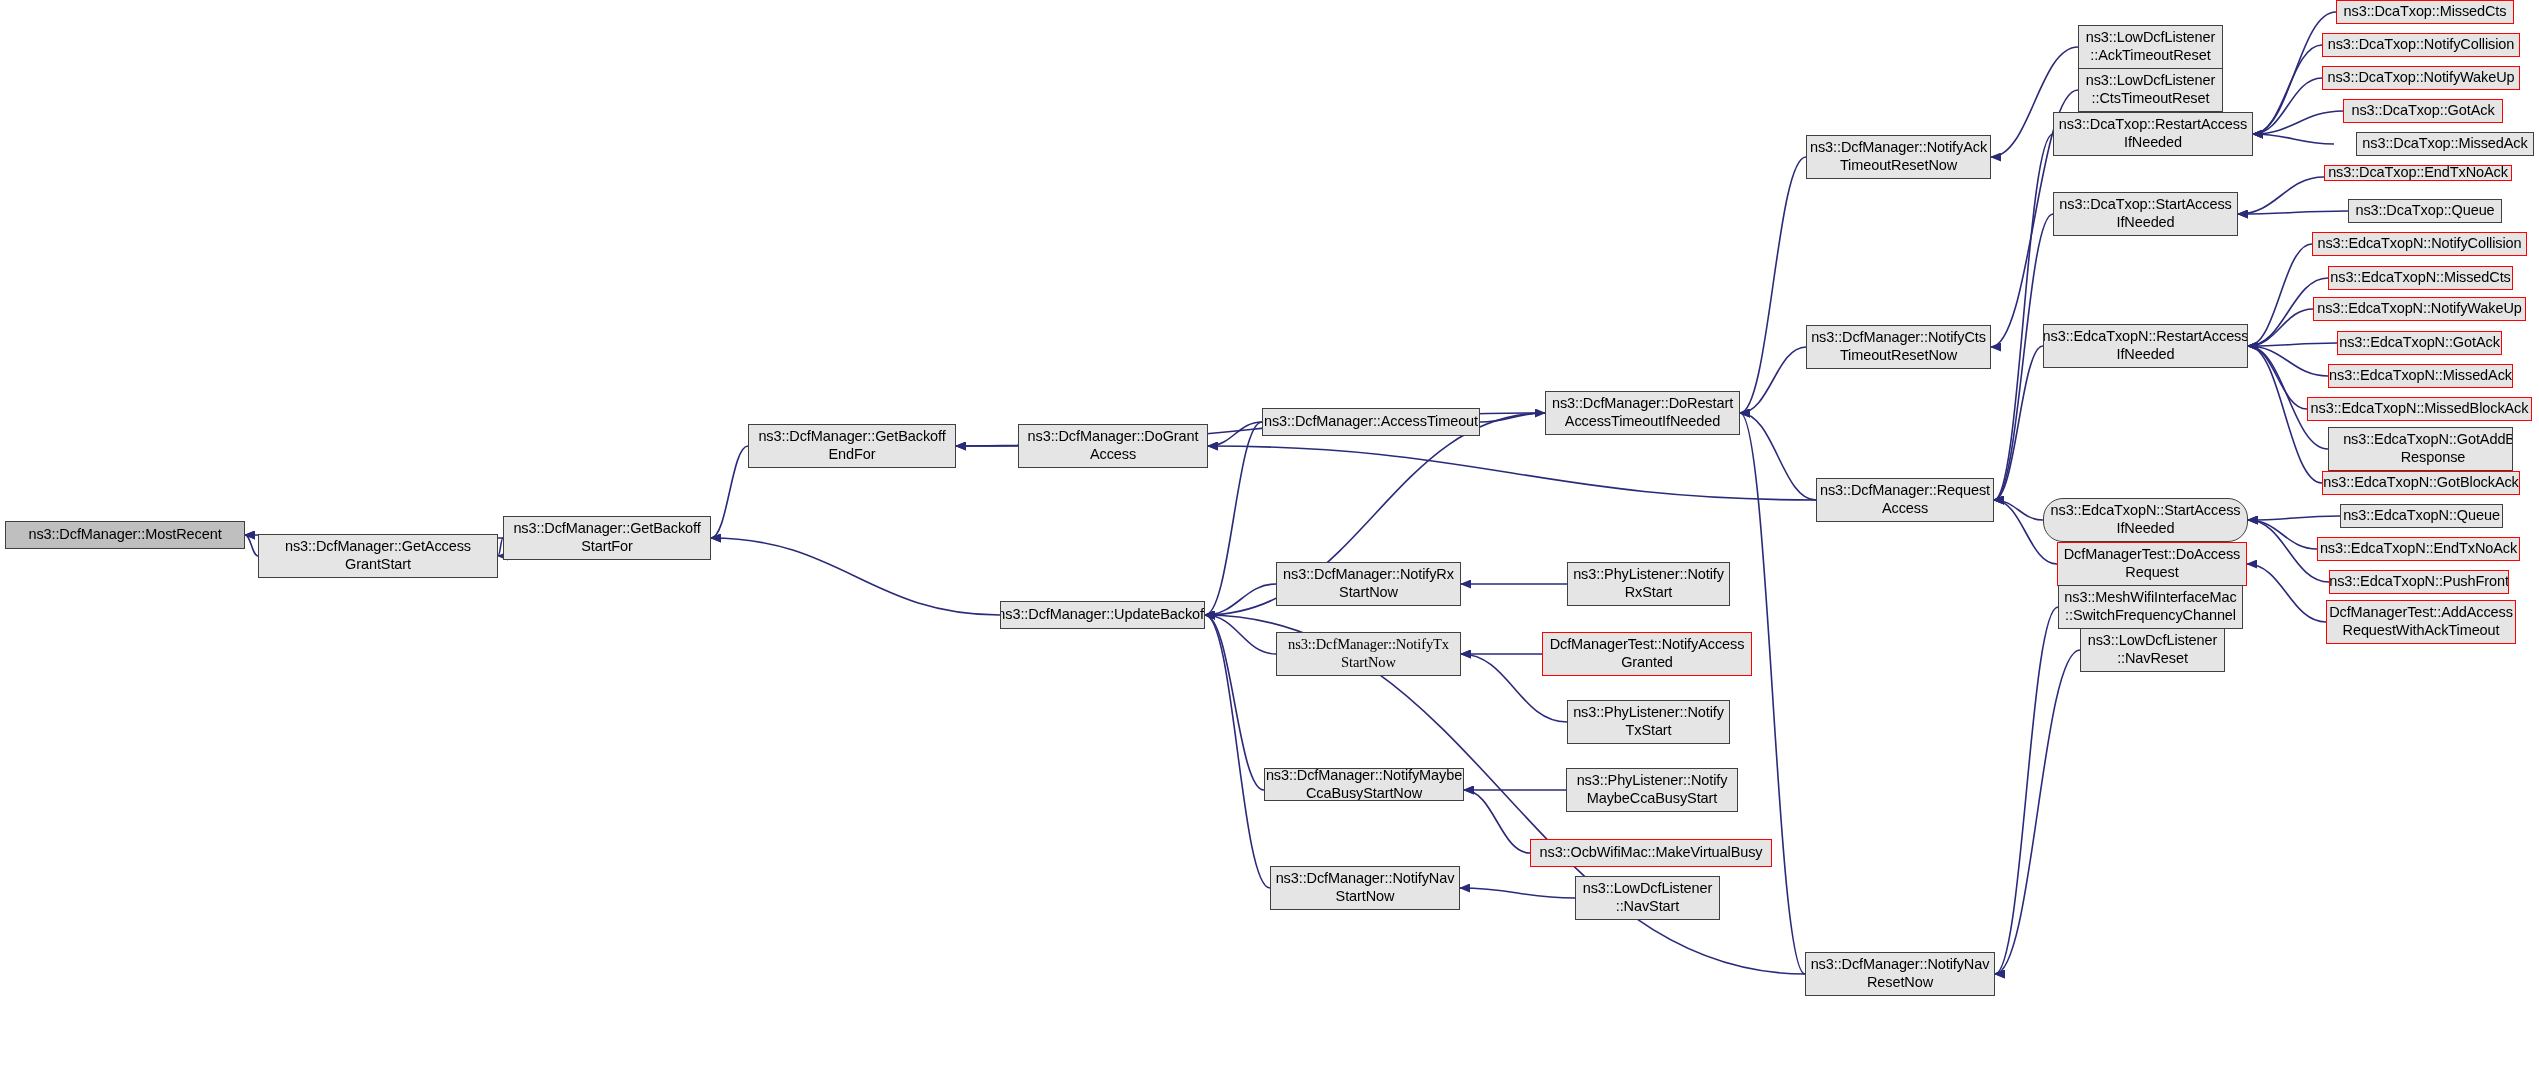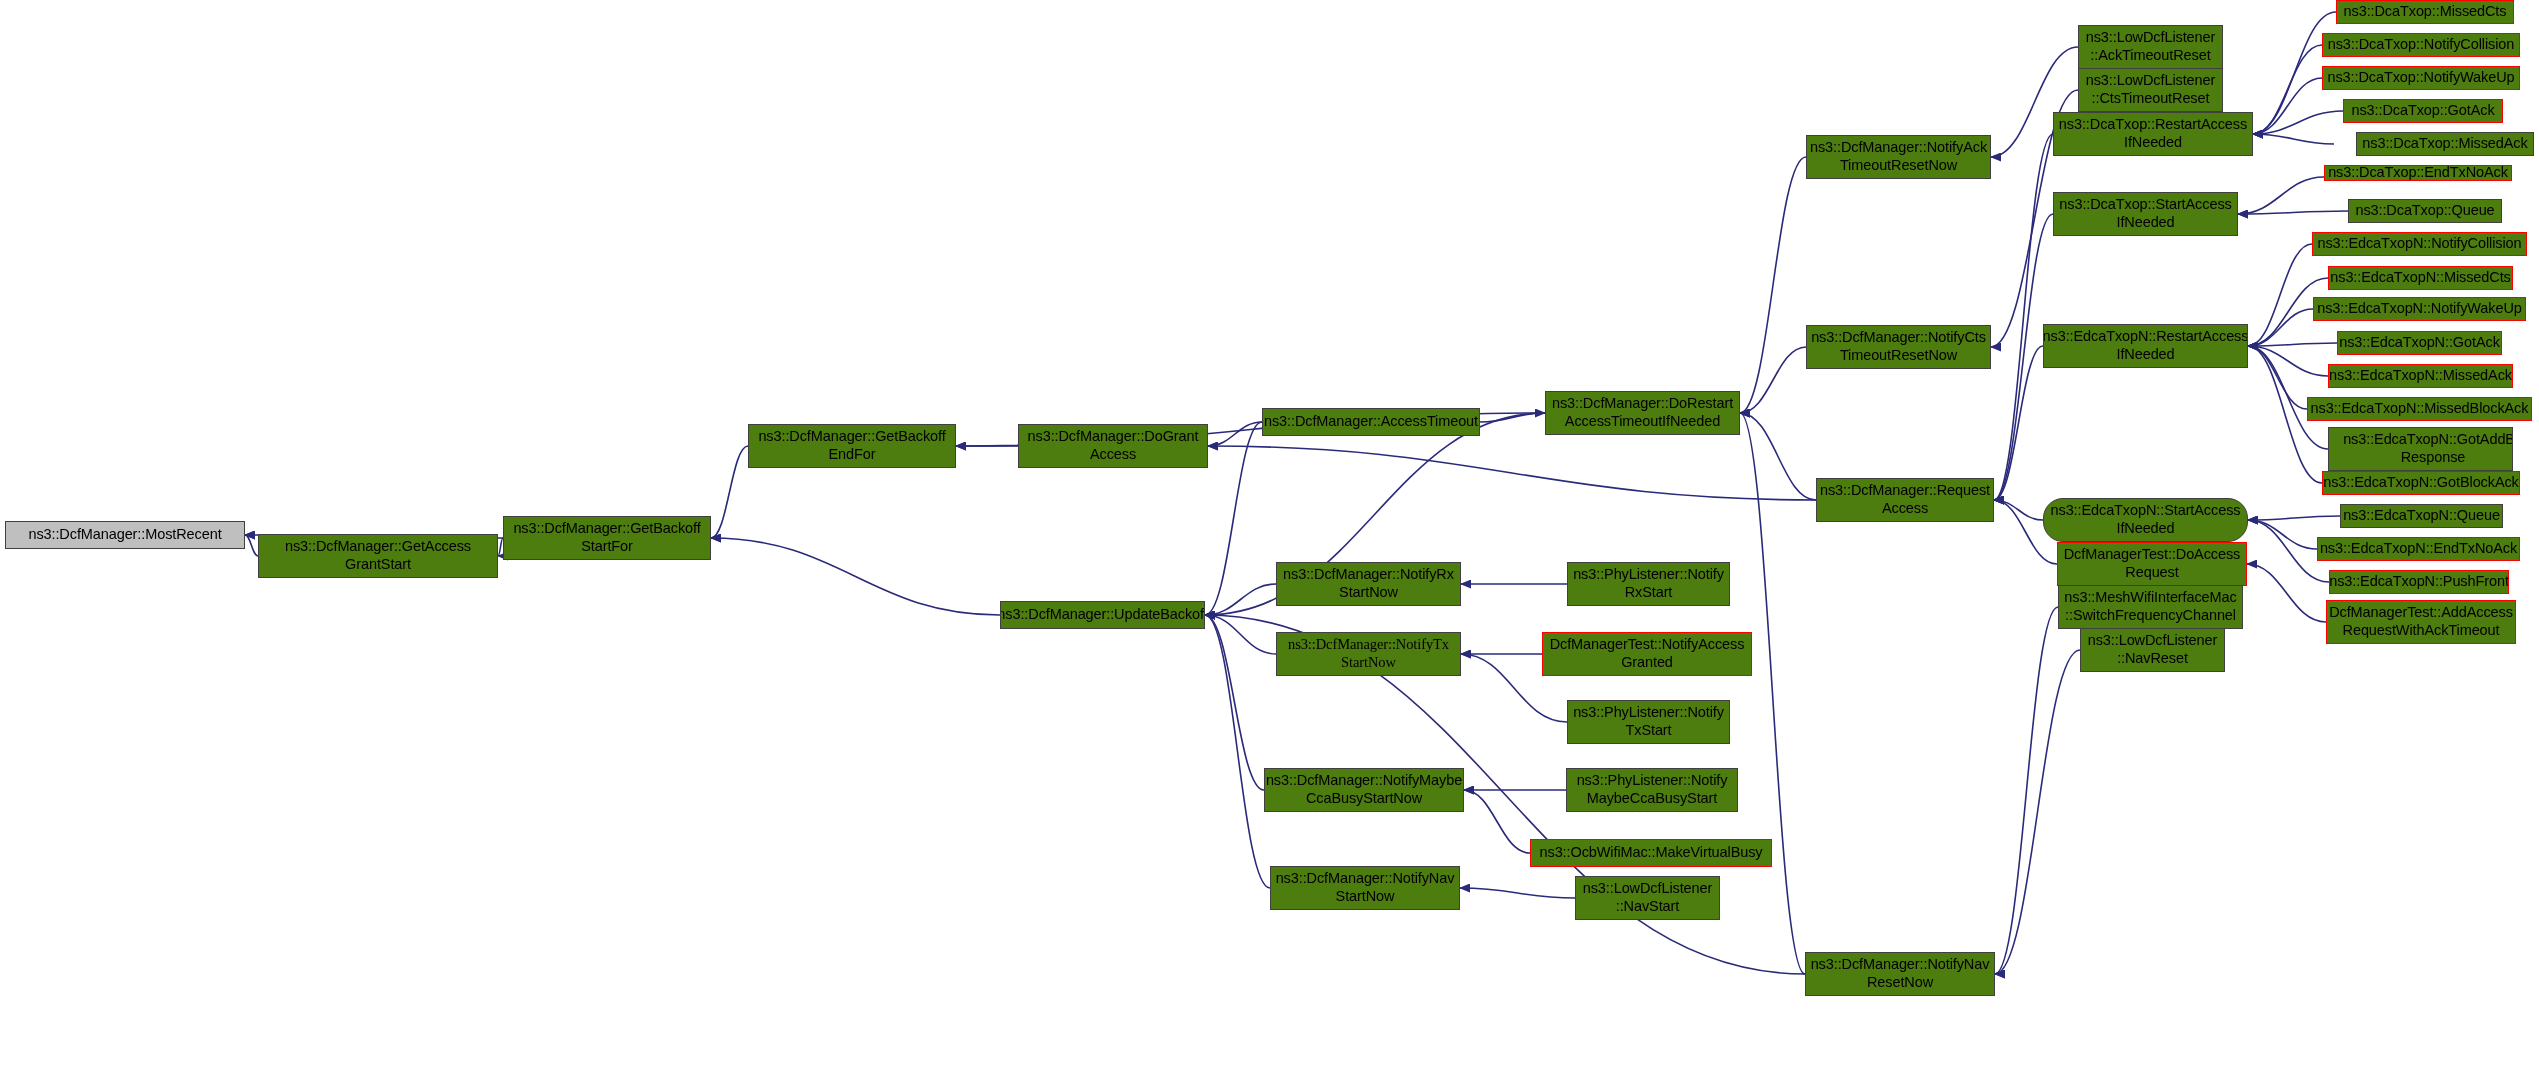--- a/index.html
+++ b/index.html
@@ -13,21 +13,21 @@
     overflow:hidden;
   }
   #edges{position:absolute;left:0;top:0;width:2539px;height:1072px;pointer-events:none;}
   .node{
     position:absolute;
     box-sizing:border-box;
     display:flex;
     align-items:center;
     justify-content:center;
     text-align:center;
-    background:#4d7c0f;
+    background:#e5e5e5;
     border:1px solid #404040;
     color:#000000;
     font-size:14.5px;
     line-height:1.22;
     letter-spacing:-0.1px;
     padding:1px 3px;
     white-space:pre-line;
     overflow:hidden;
   }
   .node.red{border:1px solid #ff0000;}
@@ -118,21 +118,21 @@
       <div class="node" style="left: 1816px; top: 478px; width: 178px; height: 44px;">ns3::DcfManager::Request
 Access</div>
       <div class="node" style="left: 1806px; top: 135px; width: 185px; height: 44px;">ns3::DcfManager::NotifyAck
 TimeoutResetNow</div>
       <div class="node" style="left: 1806px; top: 325px; width: 185px; height: 44px;">ns3::DcfManager::NotifyCts
 TimeoutResetNow</div>
       <div class="node" style="left: 1276px; top: 562px; width: 185px; height: 44px;">ns3::DcfManager::NotifyRx
 StartNow</div>
       <div class="node" style="left: 1276px; top: 632px; width: 185px; height: 44px; font-family: Liberation Serif, serif;">ns3::DcfManager::NotifyTx
 StartNow</div>
-      <div class="node" style="left: 1264px; top: 768px; width: 200px; height: 44px;">ns3::DcfManager::NotifyMaybe
+      <div class="node" style="left: 1264px; top: 768px; width: 200px; height: 33px;">ns3::DcfManager::NotifyMaybe
 CcaBusyStartNow</div>
       <div class="node" style="left: 1270px; top: 866px; width: 190px; height: 44px;">ns3::DcfManager::NotifyNav
 StartNow</div>
       <div class="node" style="left: 1805px; top: 952px; width: 190px; height: 44px;">ns3::DcfManager::NotifyNav
 ResetNow</div>
       <div class="node" style="left: 1567px; top: 562px; width: 163px; height: 44px;">ns3::PhyListener::Notify
 RxStart</div>
       <div class="node red" style="left: 1542px; top: 632px; width: 210px; height: 44px;">DcfManagerTest::NotifyAccess
 Granted</div>
       <div class="node" style="left: 1567px; top: 700px; width: 163px; height: 44px;">ns3::PhyListener::Notify

